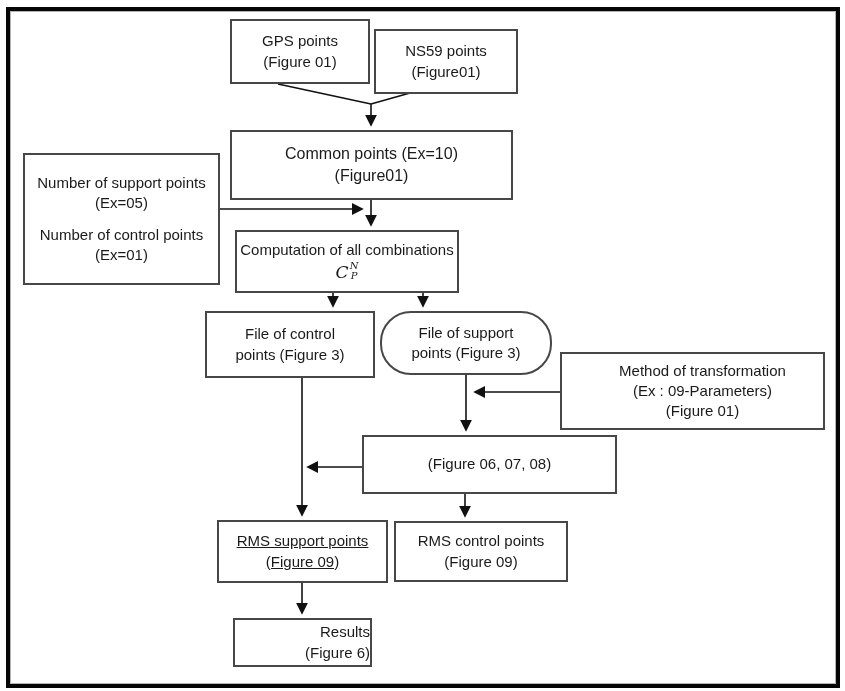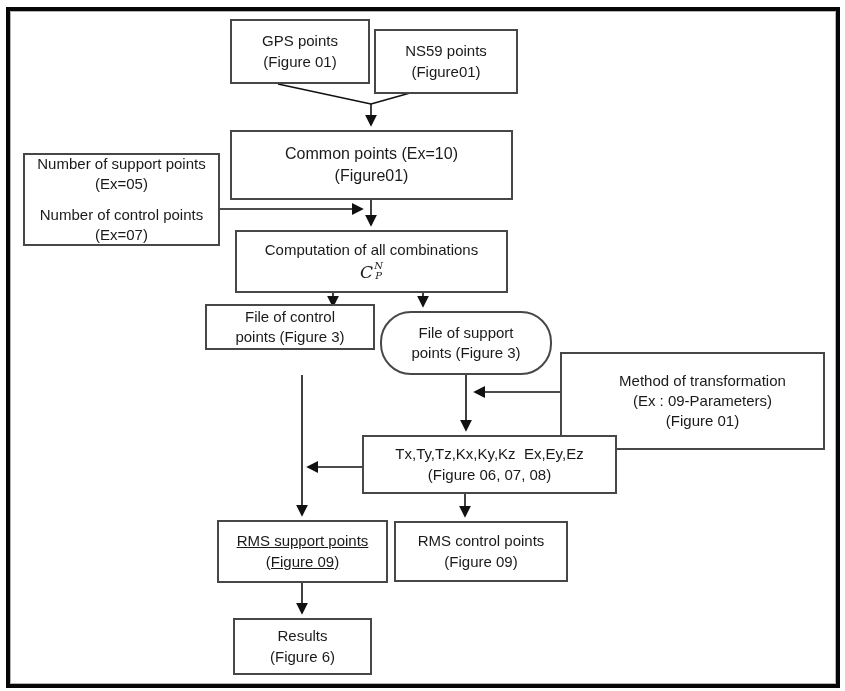--- a/index.html
+++ b/index.html
@@ -34,29 +34,29 @@
     align-items: center;
     justify-content: center;
     text-align: center;
     font-size: 15px;
     line-height: 1.35;
   }
   .node span { white-space: pre-wrap; }
   #box-gps        { left: 230px; top: 19px;  width: 140px; height: 65px; text-align: center; }
   #box-ns59       { left: 374px; top: 17px;  width: 144px; height: 65px; margin-top: 12px; }
   #box-common     { left: 230px; top: 130px; width: 283px; height: 70px; font-size: 16px; }
-  #box-numbers    { left: 23px;  top: 153px; width: 197px; height: 93px; justify-content: center; gap: 11px; align-items: flex-end; }
-  #box-computation{ left: 235px; top: 230px; width: 273px; height: 63px; line-height: 1.2; }
-  #box-file-control { left: 205px; top: 304px; width: 170px; height: 46px; }
+  #box-numbers    { left: 23px;  top: 153px; width: 197px; height: 132px; justify-content: center; gap: 11px; align-items: flex-end; }
+  #box-computation{ left: 235px; top: 230px; width: 224px; height: 63px; line-height: 1.2; }
+  #box-file-control { left: 205px; top: 311px; width: 170px; height: 67px; }
   #box-file-support { left: 380px; top: 311px; width: 172px; height: 64px; border-radius: 31px; }
-  #box-method     { left: 560px; top: 352px; width: 265px; height: 98px; padding-left: 20px; }
+  #box-method     { left: 560px; top: 352px; width: 265px; height: 78px; padding-left: 20px; }
   #box-parameters { left: 362px; top: 435px; width: 255px; height: 59px; }
   #box-rms-support{ left: 217px; top: 520px; width: 171px; height: 63px; text-decoration: underline; }
   #box-rms-control{ left: 394px; top: 521px; width: 174px; height: 61px; }
-  #box-results    { left: 233px; top: 618px; width: 139px; height: 57px; }
+  #box-results    { left: 233px; top: 618px; width: 139px; height: 49px; align-items: flex-end; }
   .para { display: block; width: 100%; }
   .formula {
     font-family: "DejaVu Serif", serif;
     font-style: italic;
     font-size: 17px;
     margin-top: 3px;
     display: inline-flex;
     align-items: center;
   }
   .f-stack {
@@ -104,21 +104,21 @@
     <span>(Figure01)</span>
   </div>
 
   <div class="node" id="box-common">
     <span>Common points (Ex=10)</span>
     <span>(Figure01)</span>
   </div>
 
   <div class="node" id="box-numbers">
     <span class="para">Number of support points (Ex=05)</span>
-    <span class="para">Number of control points (Ex=07)</span>
+    <span class="para">Number of control points (Ex=01)</span>
   </div>
 
   <div class="node" id="box-computation">
     <span>Computation of all combinations</span>
     <span class="formula"><span>C</span><span class="f-stack"><span>N</span><span>P</span></span></span>
   </div>
 
   <div class="node" id="box-file-control">
     <span>File of control</span>
     <span>points (Figure 3)</span>
@@ -129,21 +129,20 @@
     <span>points (Figure 3)</span>
   </div>
 
   <div class="node" id="box-method">
     <span>Method of transformation</span>
     <span>(Ex : 09-Parameters)</span>
     <span>(Figure 01)</span>
   </div>
 
   <div class="node" id="box-parameters">
-    <span>Tx,Ty,Tz,Kx,Ky,Kz  Ex,Ey,Ez</span>
     <span>(Figure 06, 07, 08)</span>
   </div>
 
   <div class="node" id="box-rms-support">
     <span>RMS support points</span>
     <span>(Figure 09)</span>
   </div>
 
   <div class="node" id="box-rms-control">
     <span>RMS control points</span>

